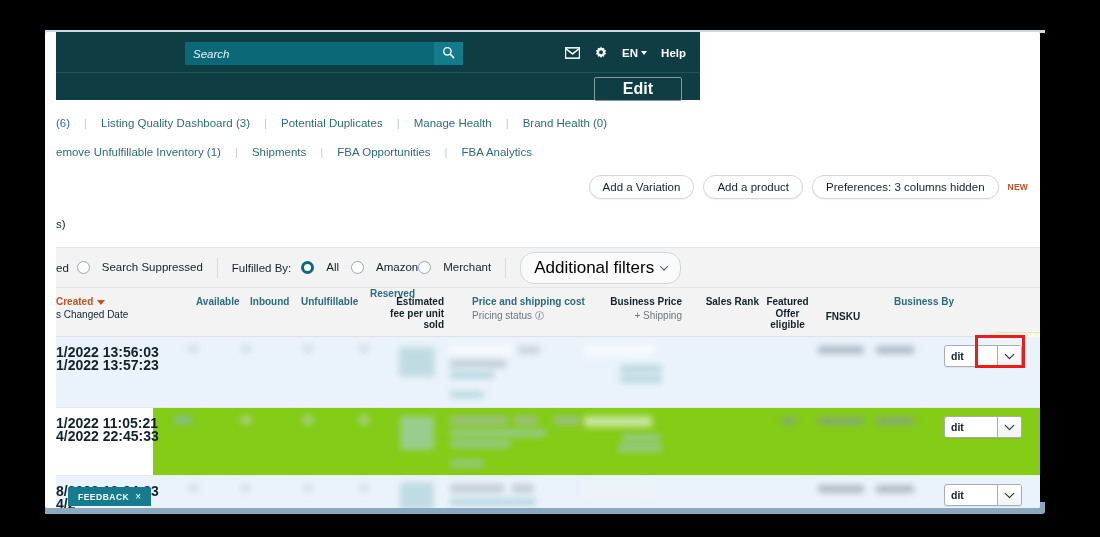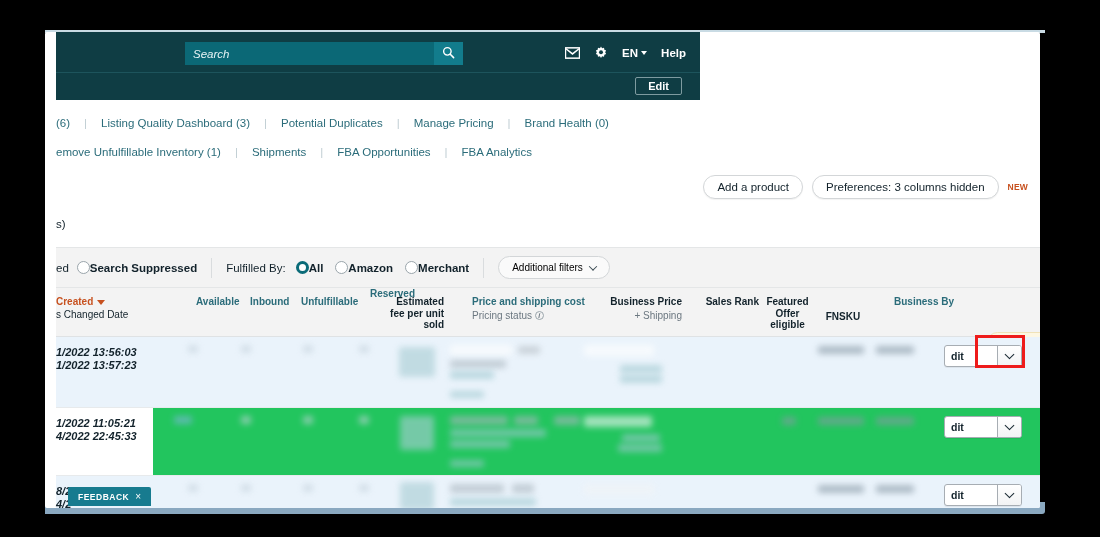--- a/index.html
+++ b/index.html
@@ -105,23 +105,23 @@
     position: relative;
     height: 27px;
   }
   .edit-btn {
     position: absolute;
     right: 18px; top: 4px;
     background: transparent;
     border: 1px solid #7e9ba0;
     border-radius: 2px;
     color: #ffffff;
-    font-size: 11px;
-    font-weight: bold;
-    padding: 2px 12px;
+    font-size: 16px;
+    font-weight: bold;
+    padding: 2px 28px;
     cursor: pointer;
     font-family: "Liberation Sans", sans-serif;
   }
 
   
   .subnav {
     position: absolute;
     left: 0;
     width: 100%;
     display: flex;
@@ -193,28 +193,28 @@
     border: 1.5px solid #9aa5ab;
     background: #fff;
     display: inline-block;
     flex: none;
     cursor: pointer;
   }
   .radio.sel {
     border: 3.5px solid #0a6b78;
     background: #fff;
   }
-  .filter-item { display: flex; align-items: flex-end; gap: 0; cursor: pointer; font-weight: bold; }
+  .filter-item { display: flex; align-items: flex-start; gap: 12px; cursor: pointer; }
   .vdiv { width: 1px; height: 20px; background: #d9dcde; margin: 0 14px; }
   .addl-filters {
     background: #fafafa;
     border: 1px solid #d3d6d8;
     border-radius: 14px;
     padding: 5px 13px;
-    font-size: 10px;
+    font-size: 17px;
     cursor: pointer;
     display: flex; align-items: center; gap: 7px;
     font-family: "Liberation Sans", sans-serif;
   }
   .chev {
     display: inline-block;
     width: 6px; height: 6px;
     border-right: 1.6px solid #3b4b53;
     border-bottom: 1.6px solid #3b4b53;
     transform: rotate(45deg) translate(-1px,-1px);
@@ -281,31 +281,30 @@
   }
 
   
   .row {
     position: absolute;
     left: 11px;
     width: 984px;
     border-bottom: 1px solid #e7eaec;
   }
   #row-1 { top: 305px; height: 71px; background: #eaf3fb; }
-  #row-2 { top: 376px; height: 68px; background: #22c55e; }
+  #row-2 { top: 376px; height: 68px; background: #84cc16; }
   #row-3 { top: 444px; height: 58px; background: #eaf3fb; }
   .row-dates {
     position: absolute;
     left: 0; top: 9px;
-    font-size: 11px;
+    font-size: 14px;
     color: #12222b;
     line-height: 13px;
     font-weight: bold;
     white-space: nowrap;
-    font-style: italic;
   }
   .date-col-bg {
     position: absolute;
     left: 0; top: 0;
     width: 97px; height: 100%;
     background: #ffffff;
   }
   #row-1 .date-col-bg, #row-3 .date-col-bg { background: #eaf3fb; }
 
   
@@ -421,58 +420,59 @@
   </div>
 
   <div class="subnav" id="subnav-1">
     <span style="width:11px;flex:none;"></span>
     <a>(6)</a>
     <span class="sep">|</span>
     <a>Listing Quality Dashboard (3)</a>
     <span class="sep">|</span>
     <a>Potential Duplicates</a>
     <span class="sep">|</span>
-    <a>Manage Pricing</a>
+    <a>Manage Health</a>
     <span class="sep">|</span>
     <a>Brand Health (0)</a>
   </div>
 
   <div class="subnav" id="subnav-2">
     <span style="width:11px;flex:none;"></span>
     <a>emove Unfulfillable Inventory (1)</a>
     <span class="sep">|</span>
     <a>Shipments</a>
     <span class="sep">|</span>
     <a>FBA Opportunities</a>
     <span class="sep">|</span>
     <a>FBA Analytics</a>
   </div>
 
   <div id="actions">
+    <button class="pill">Add a Variation</button>
     <button class="pill">Add a product</button>
     <button class="pill">Preferences: 3 columns hidden</button>
     <span class="badge-new">NEW</span>
   </div>
 
   <div id="count-line">s)</div>
 
   <div id="filter-bar">
     <span style="width:0px;flex:none;"></span>
     <span style="margin-right:8px;">ed</span>
     <span class="filter-item">
       <span class="radio"></span>
       <span>Search Suppressed</span>
     </span>
     <span class="vdiv"></span>
     <span style="margin-right:10px;">Fulfilled By:</span>
     <span class="filter-item" style="margin-right:12px;">
       <span class="radio sel"></span>
       <span>All</span>
     </span>
-    <span class="filter-item" style="margin-right:12px;">
+    <span class="filter-item" style="">
       <span class="radio"></span>
       <span>Amazon</span>
     </span>
     <span class="filter-item">
       <span class="radio"></span>
       <span>Merchant</span>
     </span>
     <span class="vdiv"></span>
     <button class="addl-filters">
       <span>Additional filters</span>

